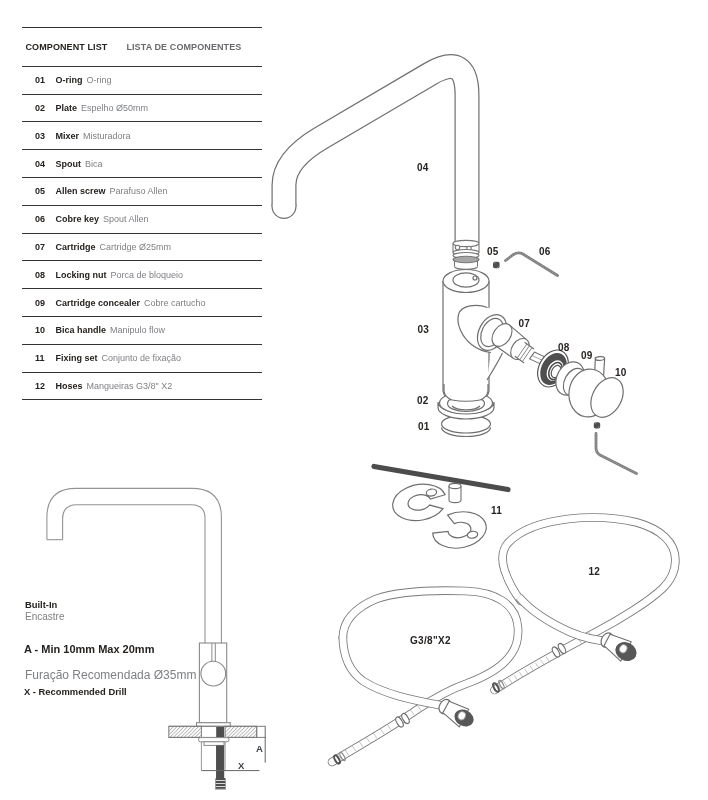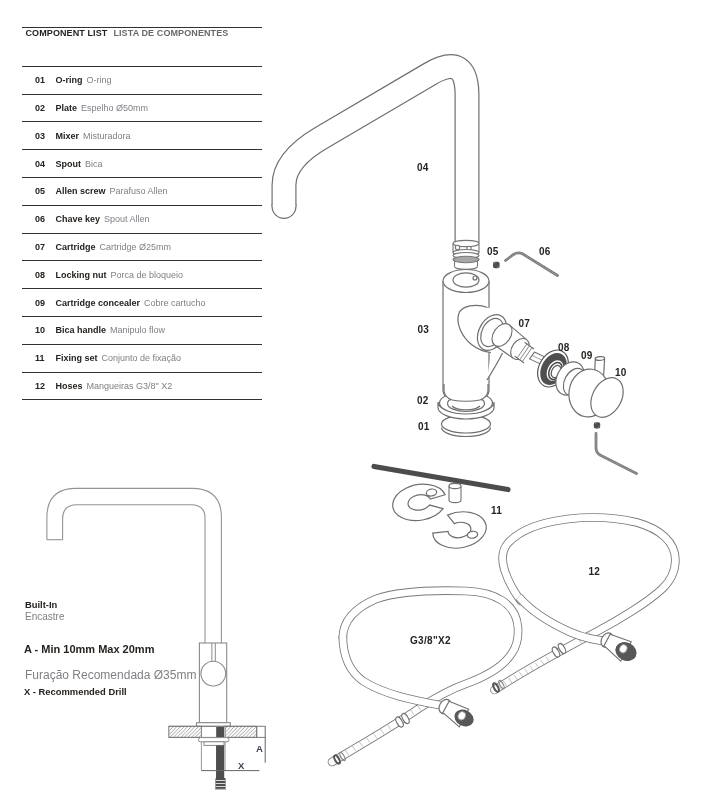--- a/index.html
+++ b/index.html
@@ -1,19 +1,19 @@
 <!DOCTYPE html>
 <html><head>
 <meta charset="utf-8">
 <style>
 html,body{margin:0;padding:0;background:#fff;width:708px;height:800px;overflow:hidden}
 body{font-family:"Liberation Sans",sans-serif;position:relative}
 #list{position:absolute;left:22px;top:26.5px;width:240px;border-top:1.4px solid #35312e}
-#listhead{height:38.3px;border-bottom:1.4px solid #35312e;display:flex;align-items:flex-start;font-size:9px;font-weight:bold;letter-spacing:.1px;padding-left:3.5px;color:#26221f}
-#listhead .pt{color:#68696d;margin-left:6px}
+#listhead{height:38.3px;border-bottom:1.4px solid #35312e;display:flex;align-items:center;font-size:9px;font-weight:bold;letter-spacing:.1px;padding-left:3.5px;color:#26221f}
+#listhead .pt{color:#68696d;margin-left:19px}
 .row{height:26.8px;border-bottom:1.3px solid #35312e;display:flex;align-items:center;font-size:9px;letter-spacing:0}
 .num{width:20.5px;margin-left:13px;font-weight:bold;color:#26221f}
 .en{font-weight:bold;color:#26221f}
 .pt2{color:#7f8084;margin-left:4px}
 svg{position:absolute;left:0;top:0}
 </style>
 </head>
 <body>
 <div id="list">
 <div id="listhead">COMPONENT LIST<span class="pt">LISTA DE COMPONENTES</span></div>
@@ -37,21 +37,21 @@
       <span class="en">Spout</span>
       <span class="pt2">Bica</span>
     </div>
 <div class="row">
       <span class="num">05</span>
       <span class="en">Allen screw</span>
       <span class="pt2">Parafuso Allen</span>
     </div>
 <div class="row">
       <span class="num">06</span>
-      <span class="en">Chave key</span>
+      <span class="en">Cobre key</span>
       <span class="pt2">Spout Allen</span>
     </div>
 <div class="row">
       <span class="num">07</span>
       <span class="en">Cartridge</span>
       <span class="pt2">Cartridge Ø25mm</span>
     </div>
 <div class="row">
       <span class="num">08</span>
       <span class="en">Locking nut</span>

